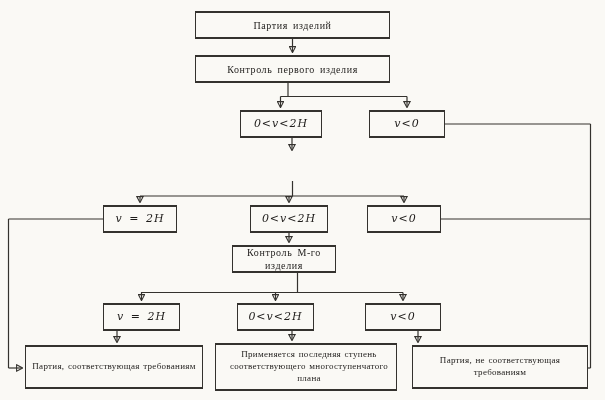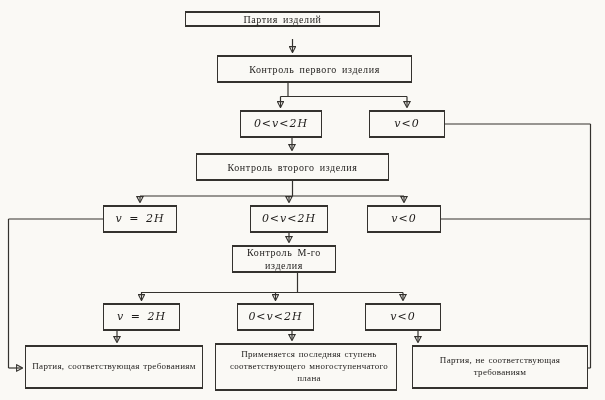--- a/index.html
+++ b/index.html
@@ -13,22 +13,22 @@
     position:absolute; box-sizing:border-box;
     border:1px solid #34322e; border-top-width:2px; border-bottom-width:2px;
     background:#faf9f5; color:#1e1c1a;
     display:flex; align-items:center; justify-content:center; text-align:center;
     font-size:10px; letter-spacing:0.6px; word-spacing:2px; line-height:1.3;
     padding:1px 6px;
   }
   .formula { font-style:italic; font-family:"DejaVu Serif",serif; font-size:11px; letter-spacing:1px; }
   .outcome { font-size:9px; letter-spacing:0.3px; word-spacing:1px; }
 
-  .n-batch   { left:185px; top:11px;  width:195px; height:16px; }
-  .n-ctl1    { left:195px; top:55px;  width:195px; height:28px;margin-left:22px; }
+  .n-batch   { left:195px; top:11px;  width:195px; height:28px; }
+  .n-ctl1    { left:195px; top:55px;  width:195px; height:28px; }
   .n-q1m     { left:240px; top:110px; width:82px;  height:28px; }
   .n-q1n     { left:369px; top:110px; width:76px;  height:28px; }
   .n-ctl2    { left:196px; top:153px; width:193px; height:28px; }
   .n-q2e     { left:103px; top:205px; width:74px;  height:28px; }
   .n-q2m     { left:250px; top:205px; width:78px;  height:28px; }
   .n-q2n     { left:367px; top:205px; width:74px;  height:28px; }
   .n-ctlm    { left:232px; top:245px; width:104px; height:28px; }
   .n-q3e     { left:103px; top:303px; width:77px;  height:28px; }
   .n-q3m     { left:237px; top:303px; width:77px;  height:28px; }
   .n-q3n     { left:365px; top:303px; width:76px;  height:28px; }
@@ -96,21 +96,20 @@
     <path d="M292 331 V340" marker-end="url(#ah)"></path>
     <path d="M418 331 V342" marker-end="url(#ah)"></path>
   </svg>
 
   <div class="node n-batch">Партия изделий</div>
   <div class="node n-ctl1">Контроль первого изделия</div>
 
   <div class="node n-q1m formula">0&lt;v&lt;2H</div>
   <div class="node n-q1n formula">v&lt;0</div>
 
-  <div class="node n-ctl2">Контроль второго изделия</div>
 
   <div class="node n-q2e formula">v = 2H</div>
   <div class="node n-q2m formula">0&lt;v&lt;2H</div>
   <div class="node n-q2n formula">v&lt;0</div>
 
   <div class="node n-ctlm">Контроль М-го изделия</div>
 
   <div class="node n-q3e formula">v = 2H</div>
   <div class="node n-q3m formula">0&lt;v&lt;2H</div>
   <div class="node n-q3n formula">v&lt;0</div>

